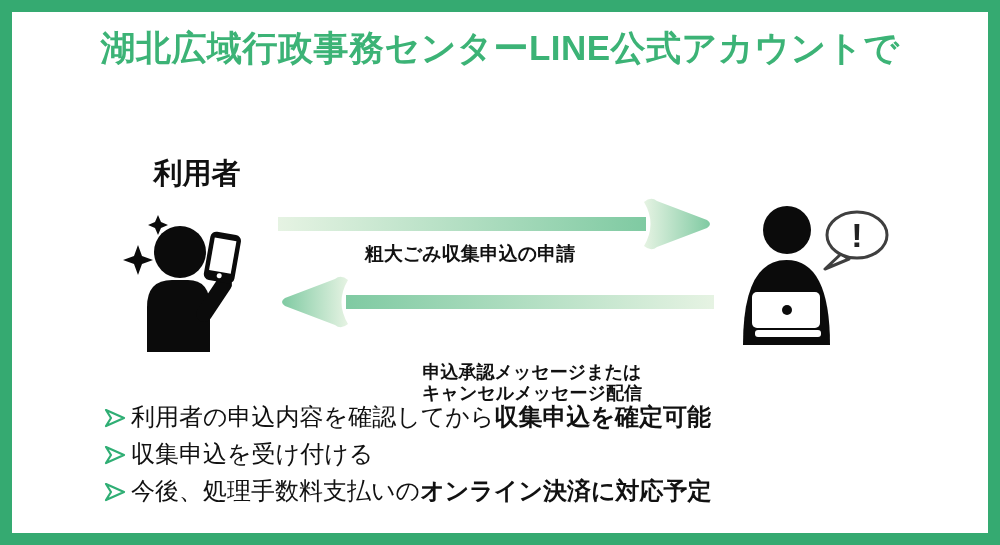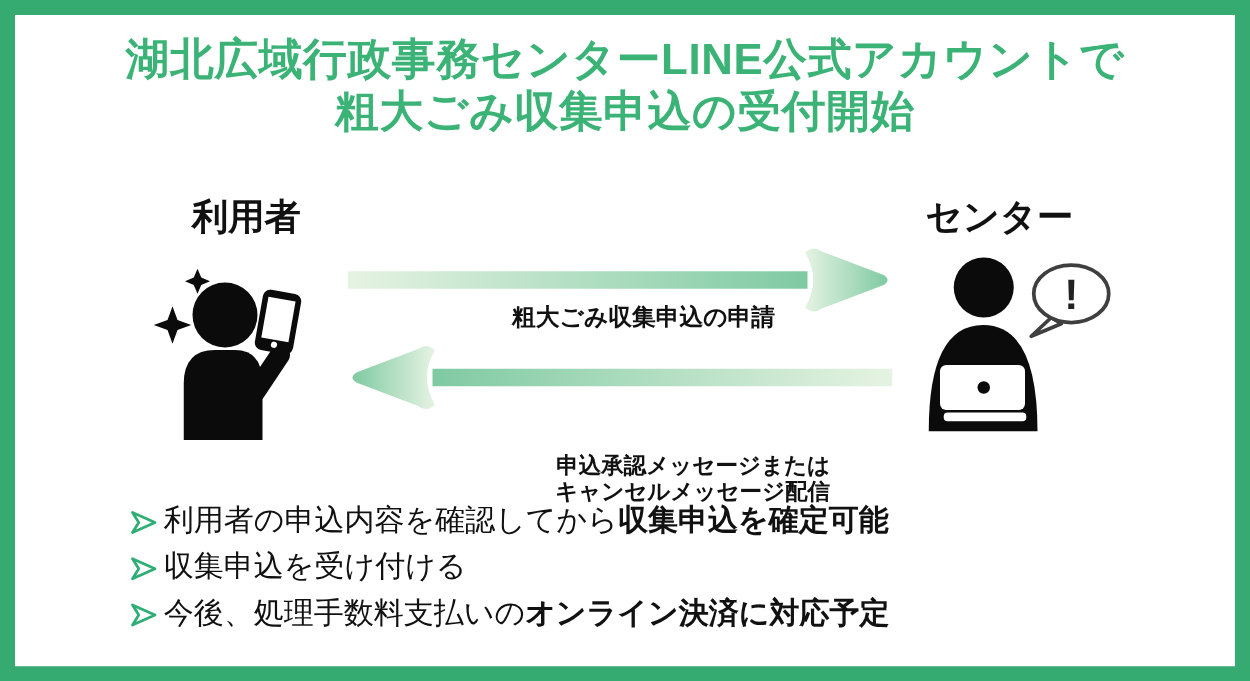--- a/index.html
+++ b/index.html
@@ -41,21 +41,21 @@
   }
   .user-label   { left: 125px; top: 142px; width: 120px; }
   .center-label { left: 715px; top: 142px; width: 145px; }
   .user-icon-box     { left: 110px; top: 200px; width: 125px; height: 145px; }
   .operator-icon-box { left: 723px; top: 191px; width: 160px; height: 150px; }
   .request-arrow-box  { left: 266px; top: 184px; width: 436px; height: 56px; }
   .response-arrow-box { left: 266px; top: 262px; width: 436px; height: 56px; }
   .flow-label {
     font-weight: 800;
     color: var(--text);
-    text-align: right;
+    text-align: center;
   }
   .request-label { left: 308px; top: 229px; width: 300px; font-size: 19px; }
   .response-label { left: 388px; top: 310px; width: 264px; font-size: 18px; line-height: 21px; margin-top: 40px; }
   .bullet-list {
     left: 91px; top: 386px; width: 820px;
     display: flex;
     flex-direction: column;
   }
   .bullet-item {
     display: flex;
@@ -75,25 +75,23 @@
     fill: #222222;
   }
 </style>
 </head>
 <body>
 
 <div class="poster">
 
   <div class="abs page-title">
     <div>湖北広域行政事務センターLINE公式アカウントで</div>
-    <div>粗大ごみ収集申込の受付開始</div>
   </div>
 
   <div class="abs actor-label user-label">利用者</div>
-  <div class="abs actor-label center-label">センター</div>
 
   <svg class="abs user-icon-box" viewBox="0 0 125 145" aria-hidden="true">
     <g fill="#0b0b0b">
       <path d="M16 33 L20 44 L31 48 L20 52 L16 63 L12 52 L1 48 L12 44 Z"></path>
       <path d="M36 3 L39 10 L46 13 L39 16 L36 23 L33 16 L26 13 L33 10 Z"></path>
     </g>
     <g fill="#0b0b0b">
       <circle cx="58" cy="40" r="26"></circle>
       <path d="M25 140 L25 95 Q25 68 50 68 L66 68 Q88 68 88 95 L88 140 Z"></path>
       <path d="M82 102 L102 72" stroke="#0b0b0b" stroke-width="16" stroke-linecap="round" fill="none"></path>

